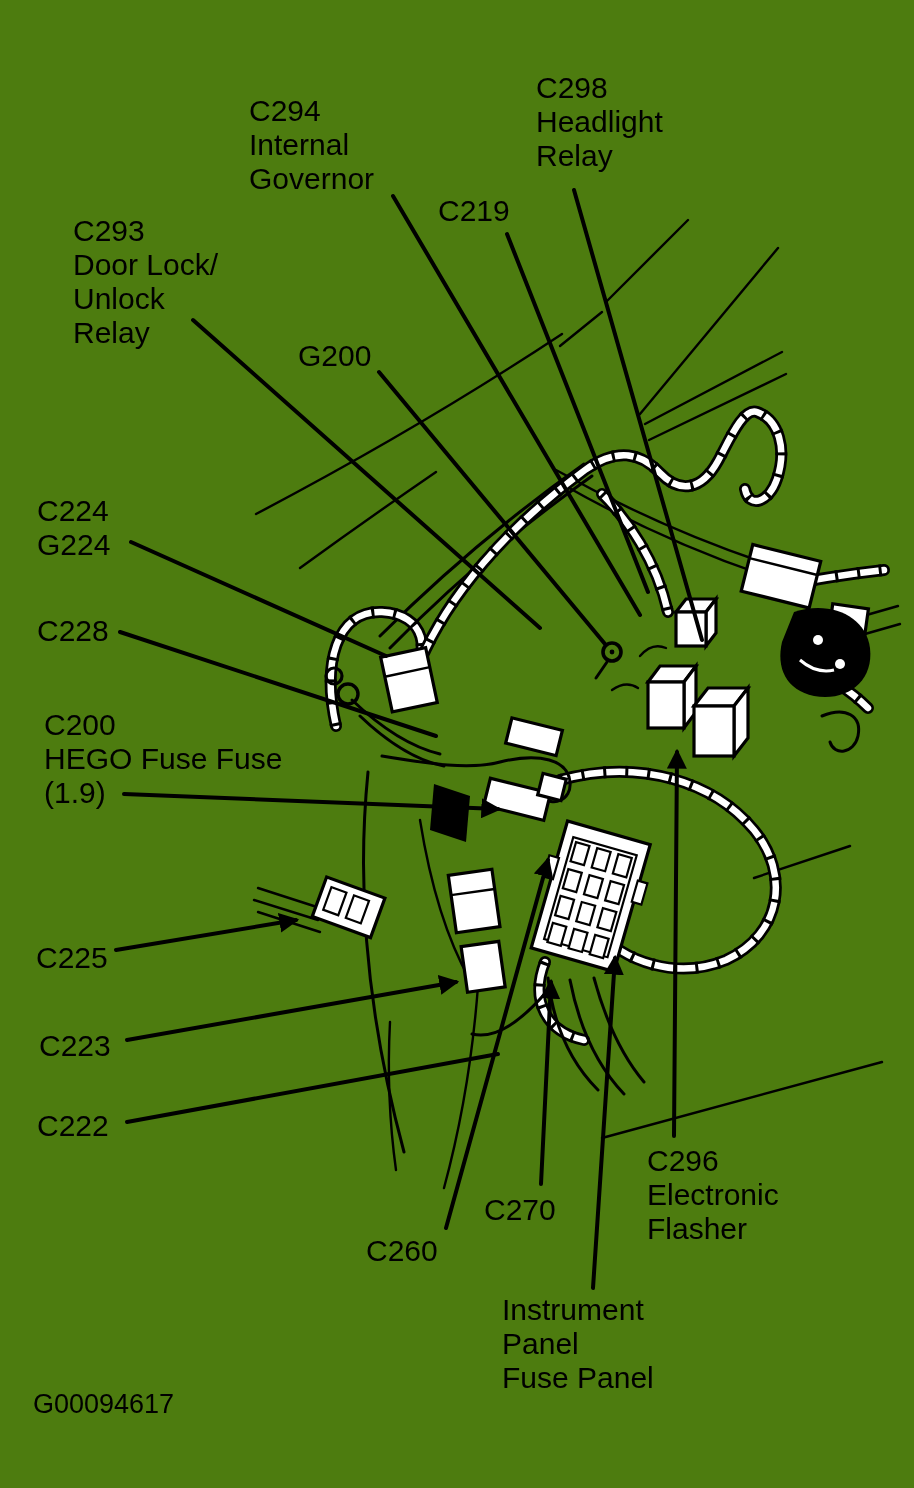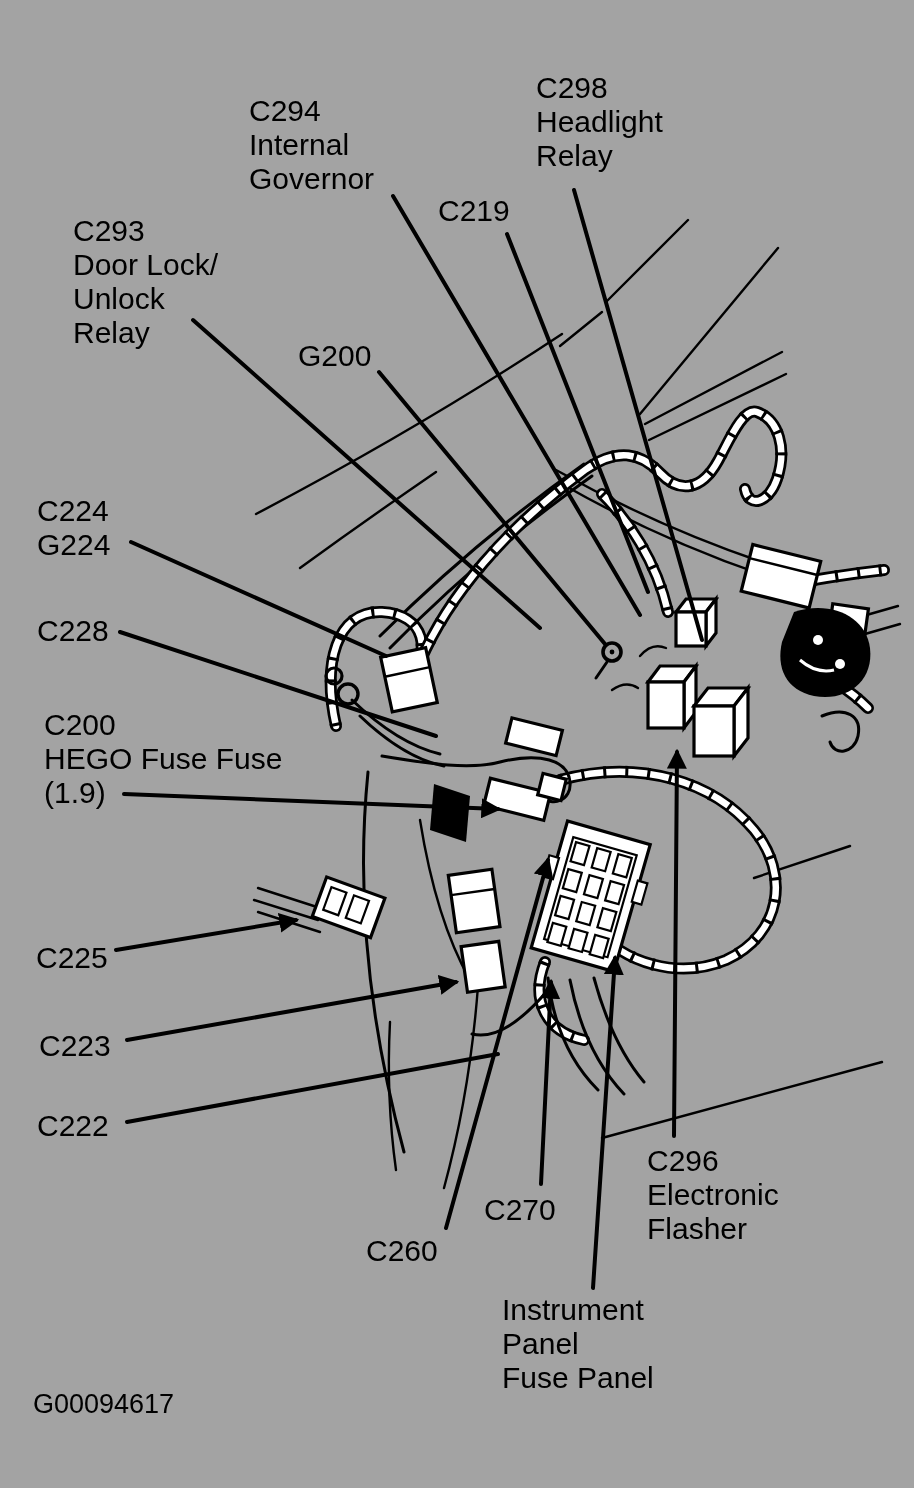--- a/index.html
+++ b/index.html
@@ -1,16 +1,16 @@
 <!DOCTYPE html>
 <html><head>
 <meta charset="utf-8">
 <style>
   html,body{margin:0;padding:0;background:#ffffff;}
-  .page{position:relative;width:914px;height:1488px;background:#a3a3a3;overflow:hidden;text-align:right;}
+  .page{position:relative;width:914px;height:1488px;background:#4d7c0f;overflow:hidden;text-align:right;}
   svg{display:block;}
   .lbl{font-family:"Liberation Sans",sans-serif;font-size:30px;fill:#000;}
   .lbl-sm{font-family:"Liberation Sans",sans-serif;font-size:27px;fill:#000;}
   .leader{stroke:#000;stroke-width:4;fill:none;stroke-linecap:round;}
   .body-line{stroke:#000;stroke-width:3;fill:none;stroke-linecap:round;}
   .thin-line{stroke:#000;stroke-width:2.4;fill:none;stroke-linecap:round;}
   .wire{stroke:#000;stroke-width:3;fill:none;stroke-linecap:round;}
   .tube-outer{stroke:#000;stroke-width:12;fill:none;stroke-linecap:round;}
   .tube-inner{stroke:#fff;stroke-width:6.5;fill:none;stroke-linecap:round;}
   .tube-ticks{stroke:#000;stroke-width:12;fill:none;stroke-dasharray:3 19;}

